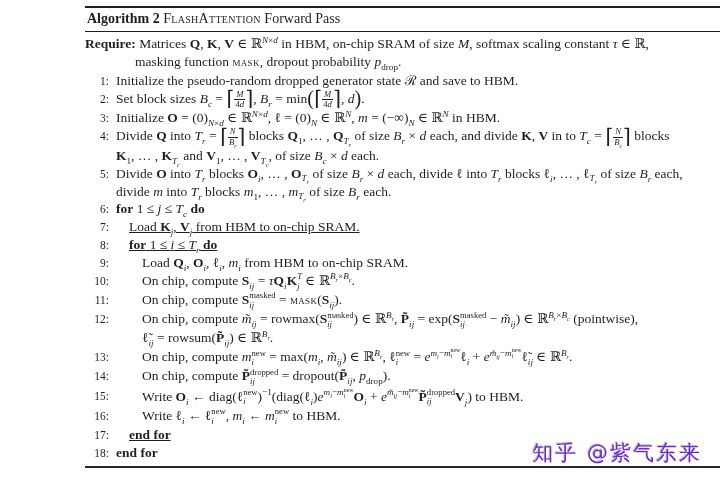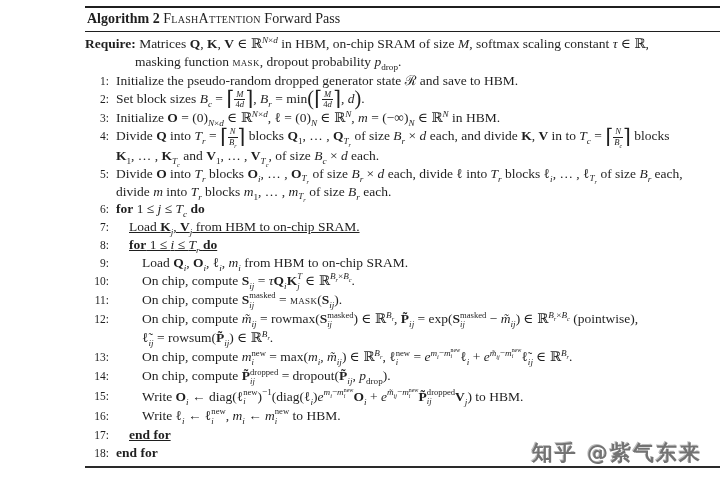--- a/index.html
+++ b/index.html
@@ -25,25 +25,24 @@
   .sc{font-variant:small-caps;letter-spacing:0.3px;}
   .fr{display:inline-flex;flex-direction:column;align-items:center;
       vertical-align:middle;font-size:0.64em;line-height:1.08;text-align:center;}
   .fr .fn{border-bottom:1px solid currentColor;padding:0 2px;}
   .ss{display:inline-flex;flex-direction:column;align-items:flex-start;
       vertical-align:middle;font-size:0.64em;line-height:1.08;}
   .bigc{font-size:1.5em;line-height:0;vertical-align:-0.14em;display:inline-block;}
   .rule-bottom{border-bottom:2.5px solid #2a2a2a;margin-top:4px;}
   .watermark{
     position:absolute;right:18px;bottom:18px;
-    font-size:21px;letter-spacing:2px;color:#737373;
+    font-size:21px;letter-spacing:2px;color:#6d28d9;
     font-family:"DejaVu Sans","Liberation Sans",sans-serif;
     text-shadow:1px 1px 0 #ffffff,-1px -1px 0 #bdbdbd;
     white-space:nowrap;
-    font-weight:bold;
   }
 </style>
 </head>
 <body>
 
 <div class="algo">
   <div class="algo-header"><b>Algorithm 2</b> <span class="sc">FlashAttention</span> Forward Pass</div>
   <div class="algo-body">
     <div class="require"><b>Require:</b> Matrices <b>Q</b>, <b>K</b>, <b>V</b> ∈ ℝ<sup><i>N</i>×<i>d</i></sup> in HBM, on-chip SRAM of size <i>M</i>, softmax scaling constant <i>τ</i> ∈ ℝ,<br>masking function <span class="sc">mask</span>, dropout probability <i>p</i><sub>drop</sub>.</div>
     <div id="algo-lines">

